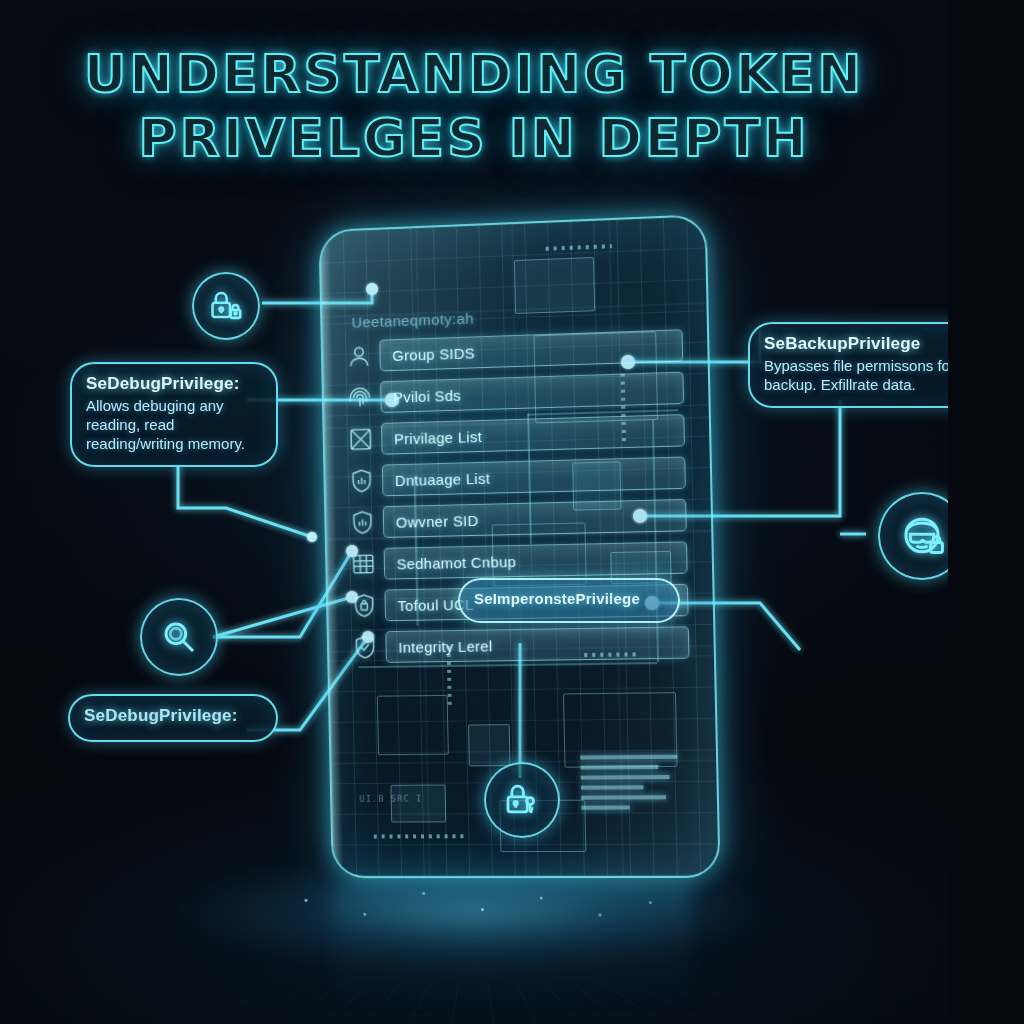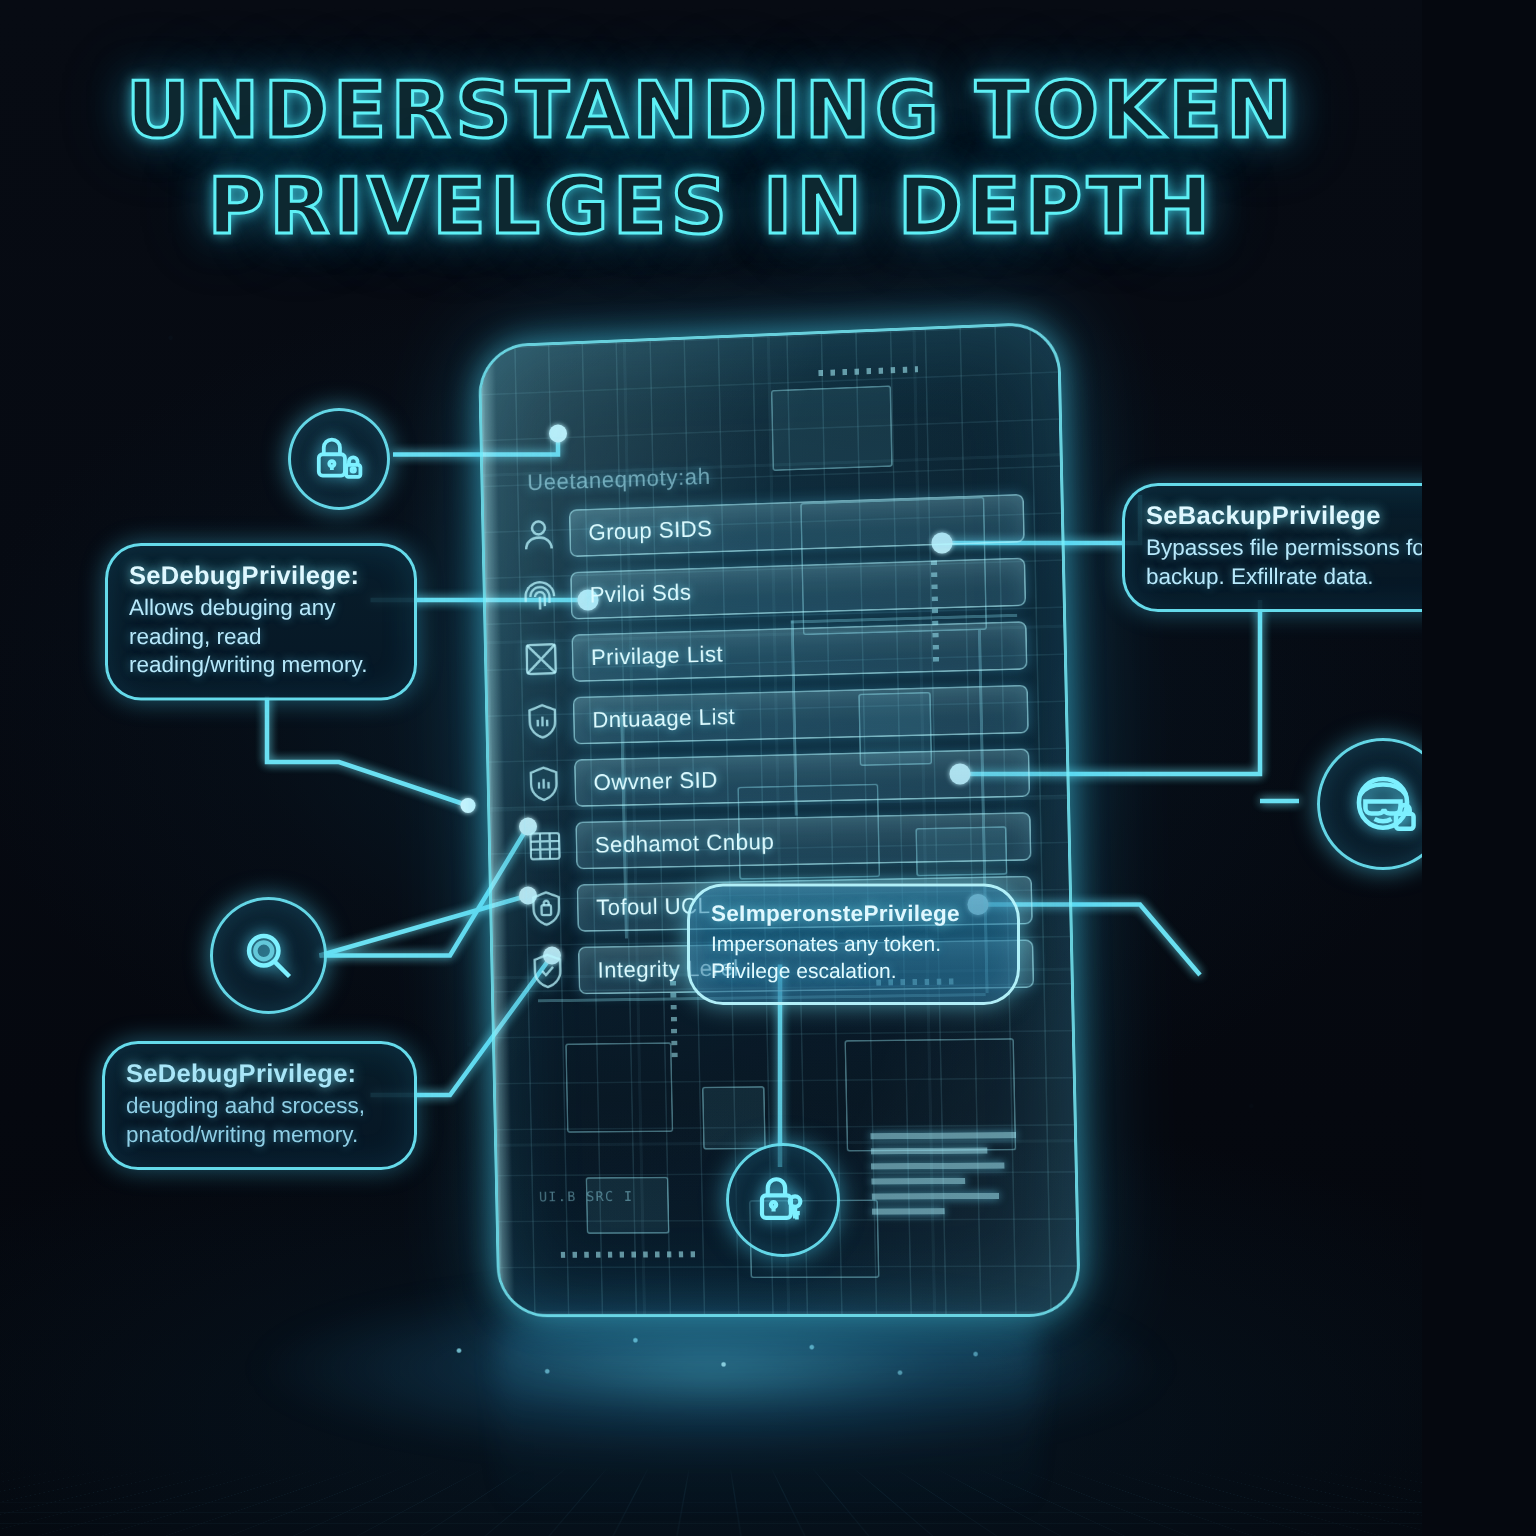--- a/index.html
+++ b/index.html
@@ -160,21 +160,20 @@
   .callout .ttl{
     display:block;font-size:17px;font-weight:700;color:#dff8ff;letter-spacing:.2px;
     text-shadow:0 0 8px rgba(120,235,255,.9);margin-bottom:2px;
   }
   .callout .bdy{display:block;font-size:15px;line-height:19px;color:#b7e9fb;
     text-shadow:0 0 6px rgba(90,210,250,.55);}
   .callout.onpanel{
     background:linear-gradient(180deg, rgba(40,130,170,.55), rgba(28,100,140,.55));
     border-color:rgba(185,248,255,.95);
     box-shadow:0 0 16px rgba(120,235,255,.55), inset 0 0 20px rgba(170,240,255,.18);
-    margin-top:11px;
   }
   .callout.onpanel .bdy{color:#e3fbff;}
   .callout.dim .ttl{color:#a9e6f8;}
   .callout.dim .bdy{color:#8fcfe6;filter:blur(.3px);}
   .soft{filter:blur(.35px);}
 </style>
 </head>
 <body>
 
 <div id="stage">
@@ -411,22 +410,20 @@
     <span class="bdy">Allows debuging any reading, read reading/writing memory.</span>
   </div>
 
   <div class="callout" style="left:748px;top:322px;width:216px;">
     <span class="ttl">SeBackupPrivilege</span>
     <span class="bdy">Bypasses file permissons for backup. Exfillrate data.</span>
   </div>
 
   <div class="callout onpanel" style="left:458px;top:578px;width:190px;">
     <span class="ttl" style="font-size:15px;">SeImperonstePrivilege</span>
-    <span class="bdy" style="font-size:14px;line-height:18px;">Impersonates any token. Pfivilege escalation.</span>
   </div>
 
 
   <div class="callout dim" style="left:68px;top:694px;width:178px;">
     <span class="ttl">SeDebugPrivilege:</span>
-    <span class="bdy">deugding aahd srocess, pnatod/writing memory.</span>
   </div>
 
 </div>
 
 </body></html>

